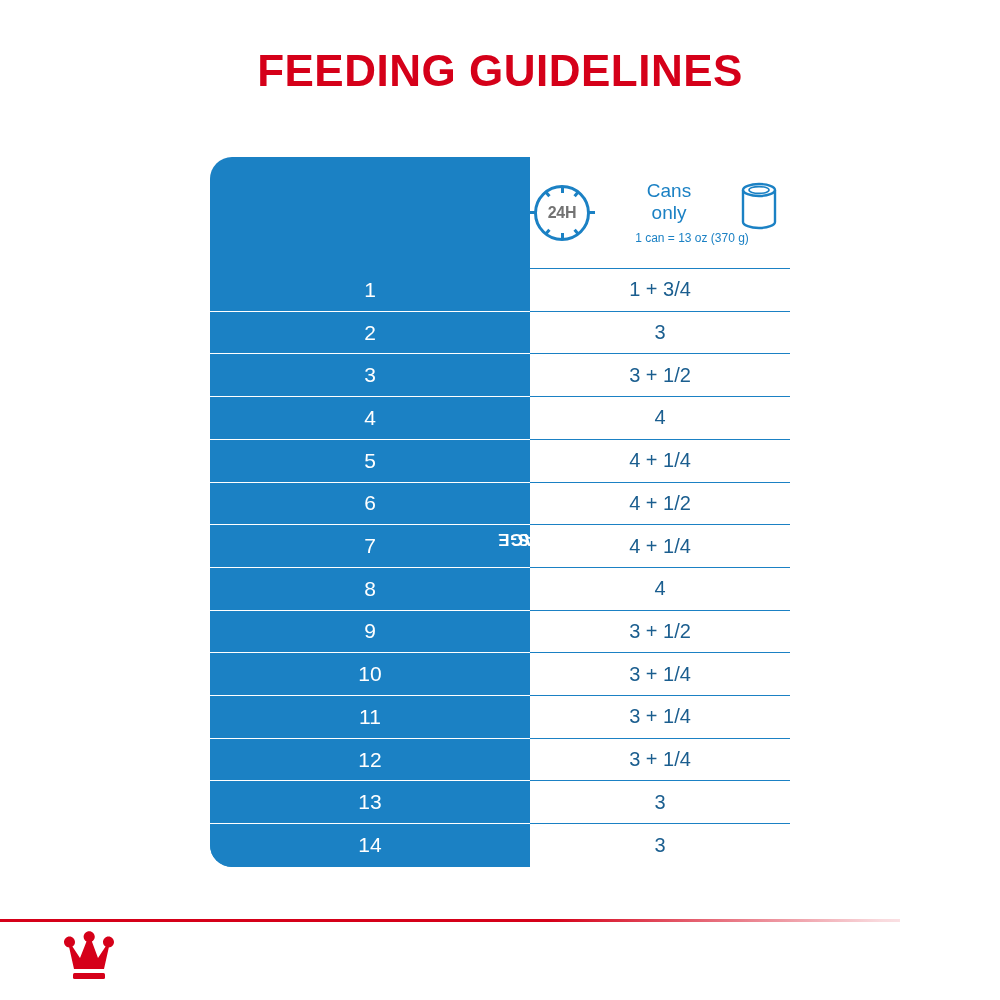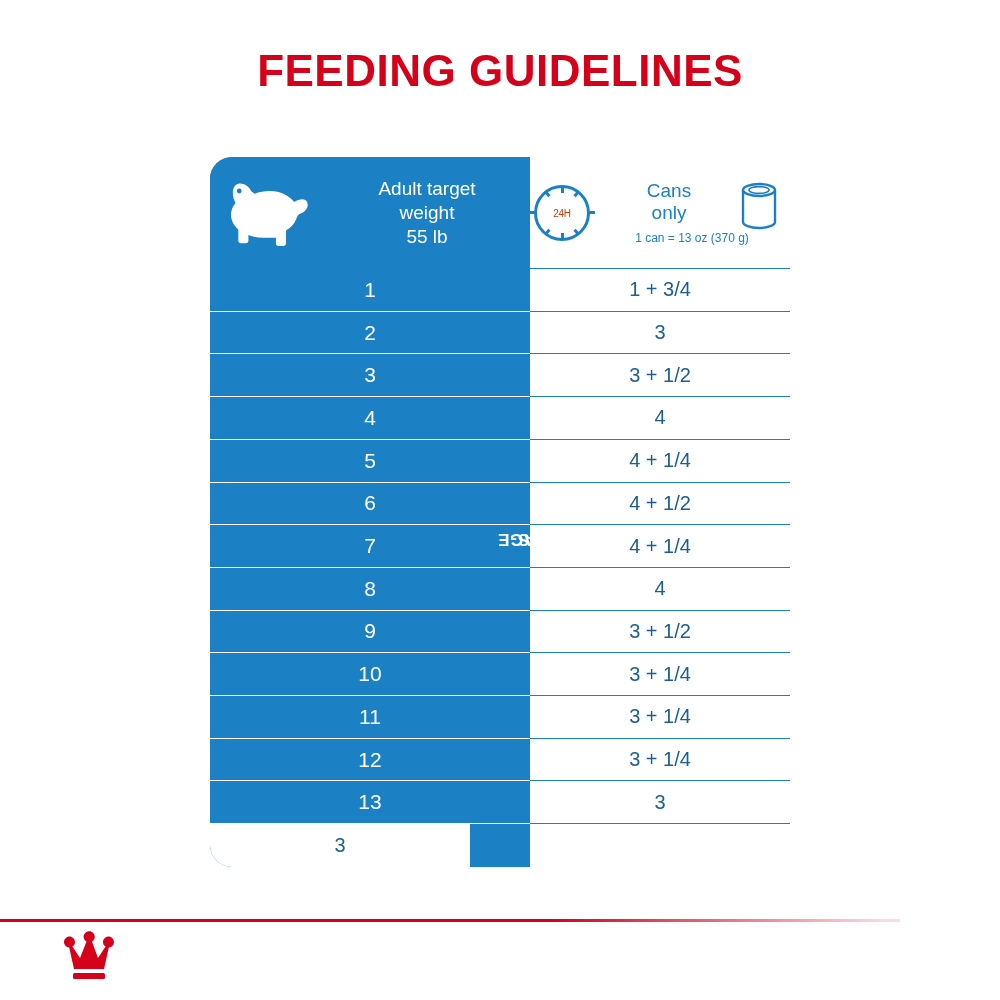--- a/index.html
+++ b/index.html
@@ -95,23 +95,23 @@
   .clock-icon .dial {
     position: absolute;
     inset: 0;
     border-radius: 50%;
     border: 3px solid #1b81c4;
   }
   .clock-icon .h24 {
     position: absolute;
     top: 50%; left: 50%;
     transform: translate(-50%, -50%);
-    font-size: 10px;
-    font-weight: normal;
-    color: #c2410c;
+    font-size: 16px;
+    font-weight: bold;
+    color: #737373;
     letter-spacing: -0.3px;
   }
   .clock-icon i {
     position: absolute;
     background: #1b81c4;
   }
   .clock-icon .t-top { width: 3px; height: 7px; top: 1px; left: 50%; margin-left: -1.5px; }
   .clock-icon .t-bot { width: 3px; height: 7px; bottom: 1px; left: 50%; margin-left: -1.5px; }
   .clock-icon .t-left { height: 3px; width: 7px; left: -5px; top: 50%; margin-top: -1.5px; }
   .clock-icon .t-right { height: 3px; width: 7px; right: -5px; top: 50%; margin-top: -1.5px; }
@@ -223,33 +223,20 @@
 
 <div class="page">
 
   <div class="title">FEEDING GUIDELINES</div>
 
   <div class="table-wrap">
     <div class="blue-col"></div>
 
     <div class="header-row">
 
-      <div class="header-blue">
-        <div class="dog-icon">
-          <svg viewBox="0 0 120 76" width="110" height="70" aria-hidden="true">
-            <path fill="#ffffff" d="M34 14c-3-6-9-9-14-8-4 1-6 5-6 10 0 4 1 8 3 11-3 3-5 8-5 13 0 6 3 12 8 16v12c0 2 1 3 3 3h5c2 0 3-1 3-3v-6c5 2 10 3 16 3h14v6c0 2 1 3 3 3h5c2 0 3-1 3-3V57c5-3 9-7 11-12 1-3 2-5 4-6 3-1 5-2 7-5 2-2 2-5 1-8-1-2-3-3-5-3-3 0-6 1-9 3-4-5-10-9-17-11-9-2-19-1-26 2-2-1-3-2-4-3z"></path>
-            <circle cx="21" cy="14" r="2.6" fill="#1b81c4"></circle>
-          </svg>
-        </div>
-        <div class="header-weight">
-          <div>Adult target</div>
-          <div>weight</div>
-          <div>55 lb</div>
-        </div>
-      </div>
 
       <div class="header-white">
         <div class="clock-icon">
           <div class="dial"></div>
           <i class="t-top"></i>
             <i class="t-bot"></i>
             <i class="t-left"></i>
             <i class="t-right"></i>
           <i class="t-tl"></i>
             <i class="t-tr"></i>
@@ -321,20 +308,21 @@
       </div>
       <div class="row">
         <div class="cell-age">12</div>
         <div class="cell-amount">3 + 1/4</div>
       </div>
       <div class="row">
         <div class="cell-age">13</div>
         <div class="cell-amount">3</div>
       </div>
       <div class="row">
+        <div class="cell-age">14</div>
         <div class="cell-amount">3</div>
       </div>
     </div>
   </div>
 
   <div class="side-label">
     <span>
       <span>PUPPY'S AGE</span><br>
       <span>IN MONTHS</span>
     </span>

